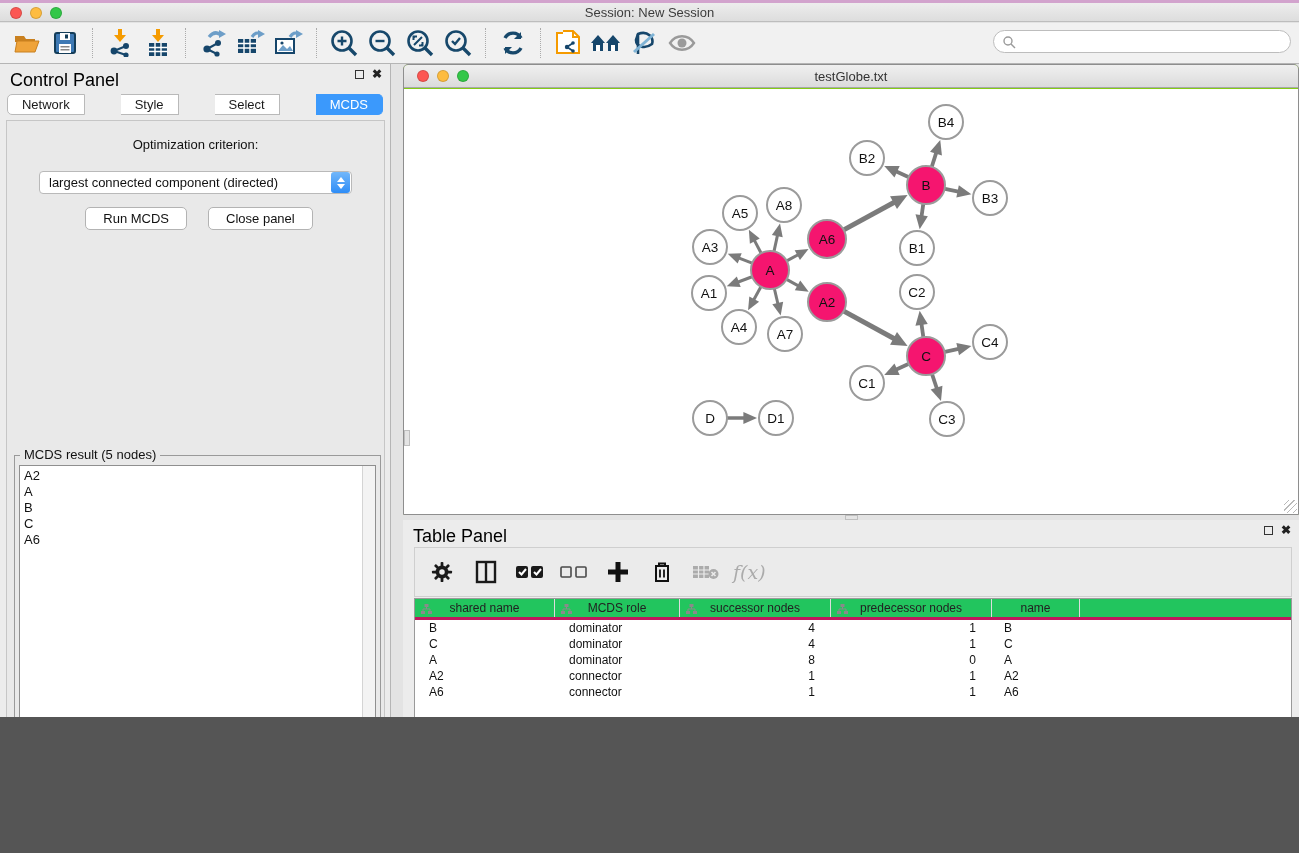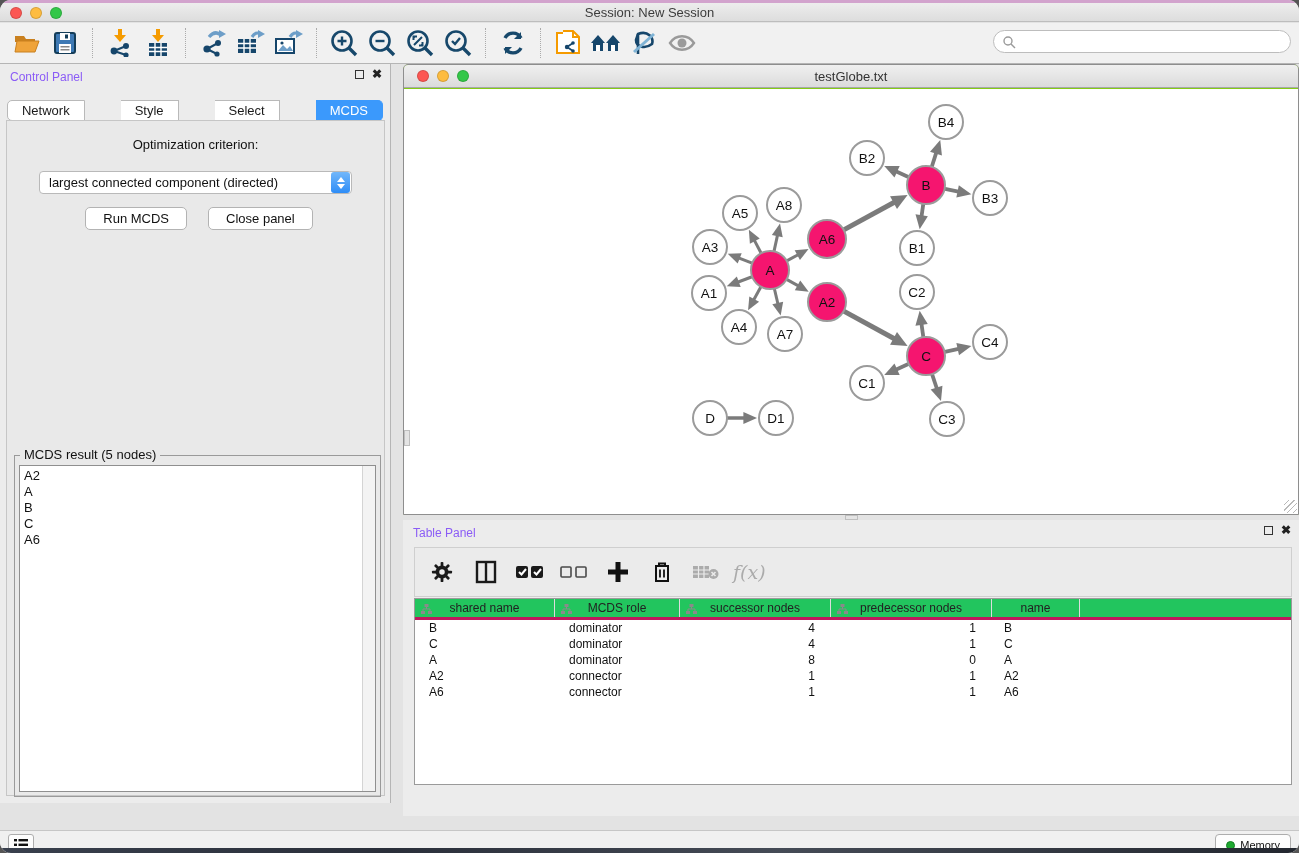--- a/index.html
+++ b/index.html
@@ -1,18 +1,18 @@
 <!DOCTYPE html>
 <html><head>
 <meta charset="utf-8">
 <style>
   * { margin:0; padding:0; box-sizing:border-box; }
   body { background:#555; font-family:"Liberation Sans", sans-serif; }
-  .screen { position:relative; width:1299px; height:853px; background:#E3E3E3; overflow:hidden;
-            font-family:"Liberation Sans", sans-serif; color:#1a1a1a;border-radius:11px; }
+  .screen { position:relative; width:1299px; height:717px; background:#E3E3E3; overflow:hidden;
+            font-family:"Liberation Sans", sans-serif; color:#1a1a1a; }
   
   .strip-top { position:absolute; left:0; top:0; width:1299px; height:3px; background:#D2A3CD; }
   .strip-bottom { position:absolute; left:0; top:848px; width:1299px; height:5px;
                   background:linear-gradient(90deg,#39404d,#2a2f3a 30%,#454b56 60%,#23272f); }
   
   .titlebar { position:absolute; left:0; top:3px; width:1299px; height:19px;
               background:linear-gradient(#EDEDED,#DDDDDD); border-bottom:1px solid #BDBDBD; }
   .titlebar .title { position:absolute; left:0; right:0; top:2px; text-align:center; font-size:13px; color:#3c3c3c; }
   .lights { position:absolute; display:flex; gap:8px; }
   .titlebar .lights { left:10px; top:4px; }
@@ -21,34 +21,34 @@
   
   .toolbar { position:absolute; left:0; top:23px; width:1299px; height:41px; background:#F1F1F1;
              border-bottom:1px solid #B5B5B5; display:flex; align-items:center; padding-left:8px; }
   .tbtn { width:38px; height:36px; display:flex; align-items:center; justify-content:center; background:none; border:none; }
   .tsep { width:1px; height:30px; border-left:1px dotted #ABABAB; margin:0 8px; }
   .search-wrap { position:absolute; right:8px; top:7px; width:298px; height:23px; background:#fff;
                  border:1px solid #BDBDBD; border-radius:12px; display:flex; align-items:center; padding-left:8px; }
   .search-wrap input { border:none; outline:none; flex:1; font-size:12px; background:transparent; height:100%; }
   
   .panel-header { position:relative; height:26px; }
-  .panel-title { position:absolute; left:10px; top:6px; font-size:12px; color:#8b5cf6; }
+  .panel-title { position:absolute; left:10px; top:6px; font-size:18px; color:#000000; }
   .ph-icons { position:absolute; right:8px; top:6px; display:flex; gap:8px; align-items:center; }
   .float-ico { width:9px; height:9px; border:1.5px solid #333; display:inline-block; }
   .close-ico { font-size:12px; font-weight:bold; color:#222; line-height:9px; }
   
   .control-panel { position:absolute; left:0; top:64px; width:391px; height:739px; background:#ECECEC;
                    border-right:1px solid #B5B5B5; }
   .seg-tabs { display:flex; justify-content:center; }
   .seg { height:21px; line-height:19px; padding:0 14px; background:#fff; border:1px solid #B9B9B9;
          border-left:none; font-size:13px; color:#1a1a1a; }
   .seg:first-child { border-left:1px solid #B9B9B9; border-radius:5px 0 0 5px; }
   .seg:last-child { border-radius:0 5px 5px 0; }
   .seg.active { background:#3B99FC; border-color:#3B99FC; color:#fff; }
-  .cp-tabs { margin-top:10px;gap:36px; }
+  .cp-tabs { margin-top:4px;gap:36px; }
   .cp-inner { position:absolute; left:6px; top:56px; width:379px; height:676px; background:#E9E9E9;
               border:1px solid #C6C6C6; }
   .opt-label { margin-top:16px; text-align:center; font-size:13px; color:#111; }
   .select-box { margin:19px auto 0 auto; width:313px; height:23px; background:#fff; border:1px solid #B9B9B9;
                 border-radius:4px; display:flex; align-items:center; }
   .select-box .val { flex:1; font-size:13px; padding-left:9px; color:#111; white-space:nowrap; }
   .stepper { width:19px; height:21px; border-radius:3px; margin-right:1px;
              background:linear-gradient(#72B7FA,#2E8DF7); display:flex; flex-direction:column;
              align-items:center; justify-content:center; gap:2px; }
   .chev-up { width:0; height:0; border-left:4px solid transparent; border-right:4px solid transparent; border-bottom:5px solid #fff; }

